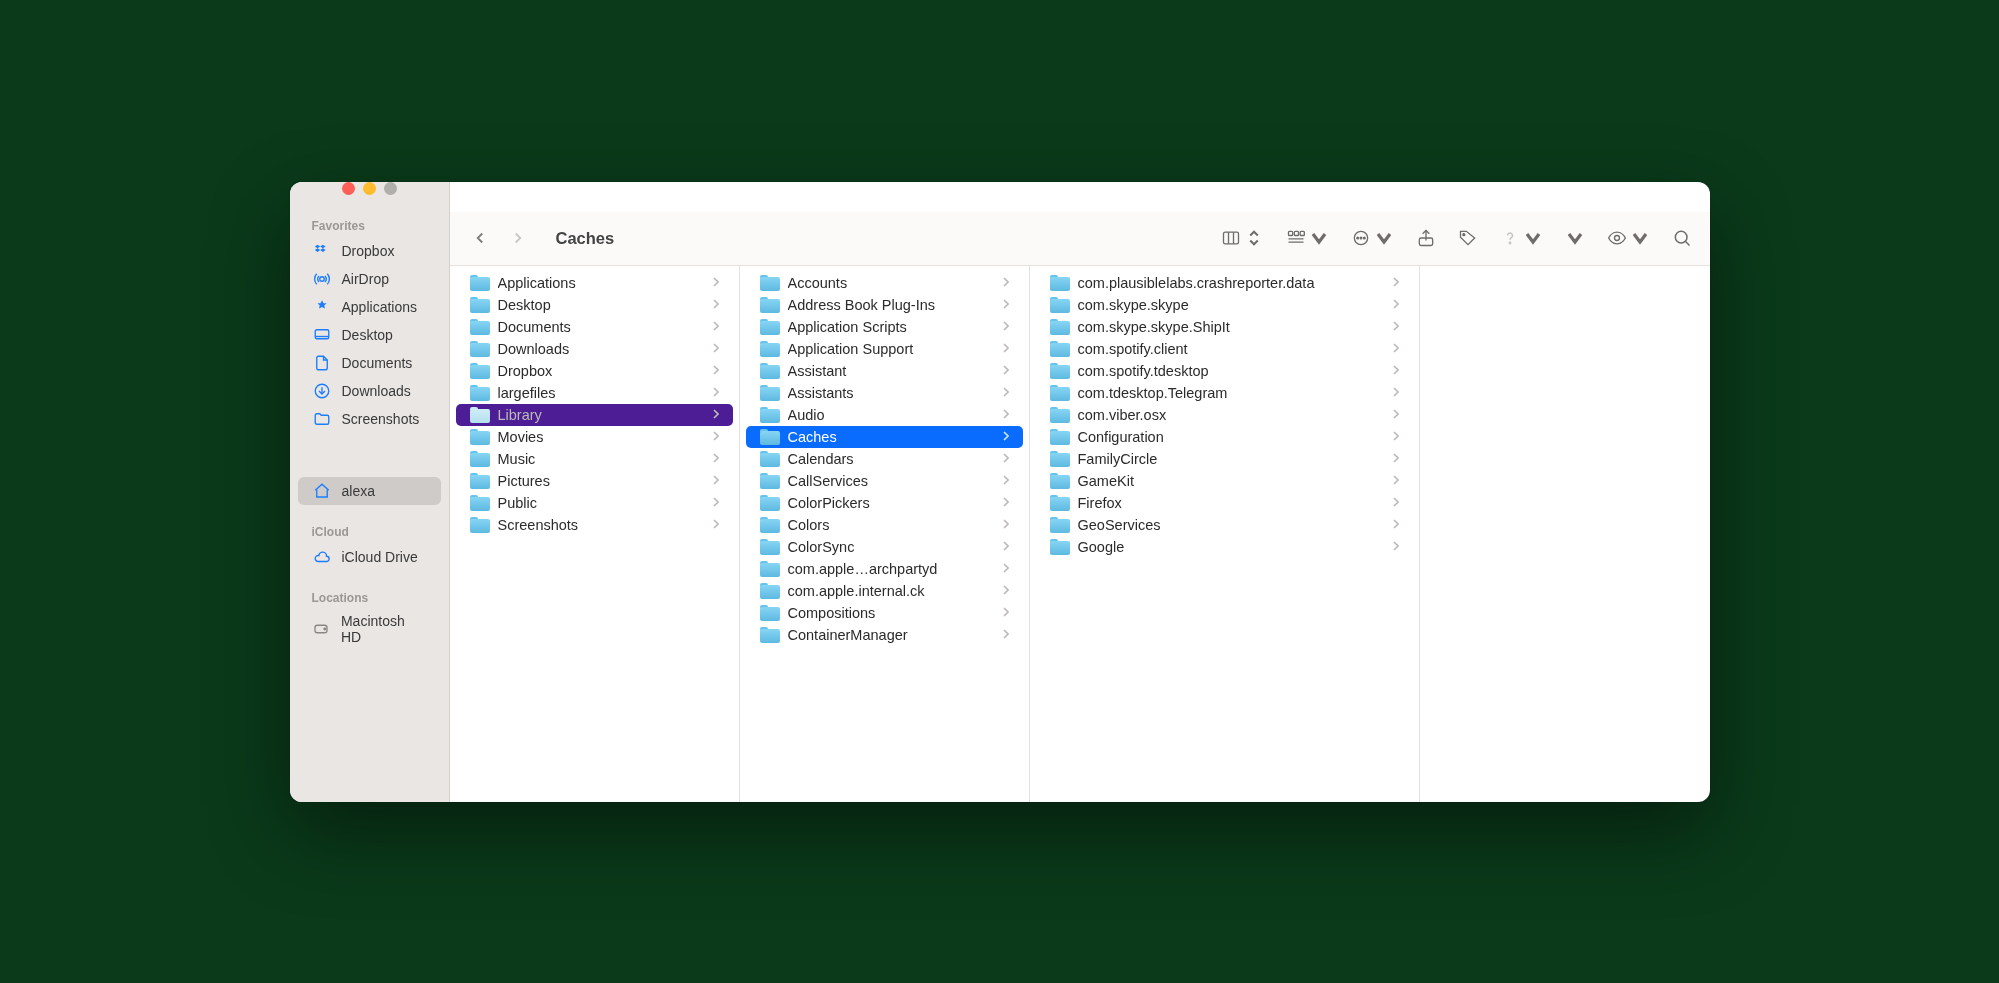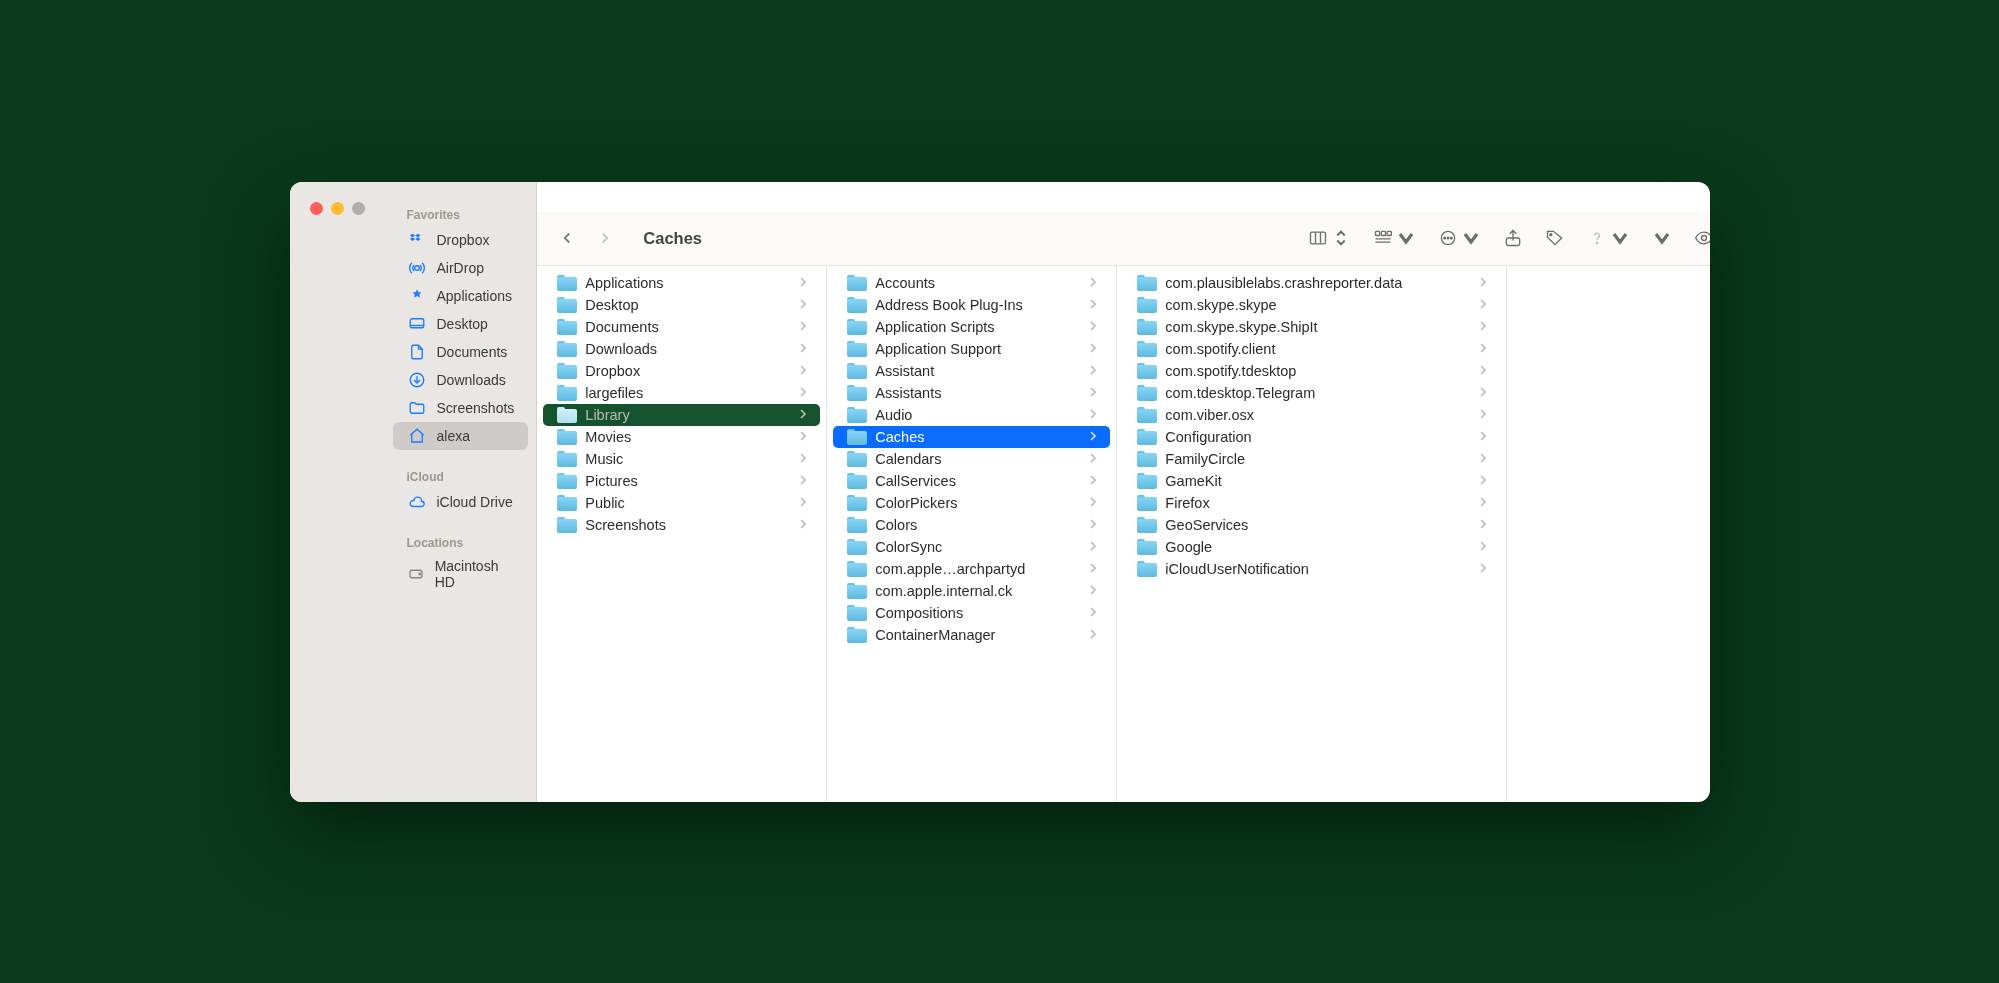--- a/index.html
+++ b/index.html
@@ -19,21 +19,22 @@
     border-radius: 12px;
     box-shadow: 0 30px 80px rgba(0,0,0,0.45), 0 0 0 1px rgba(0,0,0,0.05);
     display: flex;
     overflow: hidden;
   }
   .sidebar {
     width: 280px;
     background: #e9e6e4;
     border-right: 1px solid #d4d0cd;
     display: flex;
-    padding-top: 20px;
+    flex-direction: column;
+    align-items: center;
   }
   .traffic {
     display: flex;
     gap: 8px;
     padding: 0 20px 18px 20px;
   }
   .dot { width: 13px; height: 13px; border-radius: 50%; }
   .dot.red { background: #ff5f57; }
   .dot.yellow { background: #febc2e; }
   .dot.green { background: #b0afac; }
@@ -47,21 +48,21 @@
     display: flex;
     align-items: center;
     gap: 10px;
     padding: 4px 14px;
     margin: 0 8px;
     border-radius: 6px;
     font-size: 14px;
     color: #3a3a3a;
     cursor: default;
   }
-  .side-item.selected { background: #cfcbc8; }
+  .side-item.selected { background: #cfcbc8; margin-top: 44px; }
   .side-icon {
     width: 20px; height: 20px;
     display: flex; align-items: center; justify-content: center;
     color: #1c7dff;
   }
   .side-icon.gray { color: #8a8784; }
   .side-icon svg { width: 18px; height: 18px; }
   .content {
     flex: 1;
     display: flex;
@@ -136,21 +137,21 @@
     content: "";
     position: absolute;
     top: 2px; left: 0;
     width: 20px; height: 14px;
     background: linear-gradient(#87d5f5, #5eb9e0);
     border-radius: 2px;
   }
   .row.dimmed { color: #bdbab7; }
   .row.dimmed .folder-icon::before { background: #c9e9f5; }
   .row.dimmed .folder-icon::after { background: linear-gradient(#d0edf8, #b4dff0); }
-  .row.path-selected { background: #14532d; }
+  .row.path-selected { background: #4c1d95; }
   .row.selected {
     background: #0a6cff;
     color: #fff;
   }
   .row .name {
     flex: 1;
     white-space: nowrap;
     overflow: hidden;
     text-overflow: ellipsis;
   }
@@ -745,26 +746,17 @@
           </div>
           <div class="row">
             <span class="folder-icon"></span>
             <span class="name">Google</span>
             <span class="chev">
               <svg viewBox="0 0 6 10" fill="none" stroke="currentColor" stroke-width="1.6">
                 <polyline points="1 1 5 5 1 9"></polyline>
               </svg>
             </span>
           </div>
-          <div class="row">
-            <span class="folder-icon"></span>
-            <span class="name">iCloudUserNotification</span>
-            <span class="chev">
-              <svg viewBox="0 0 6 10" fill="none" stroke="currentColor" stroke-width="1.6">
-                <polyline points="1 1 5 5 1 9"></polyline>
-              </svg>
-            </span>
-          </div>
         </div>
         <div class="col"></div>
       </div>
   </div>
 </div>
 
 </body></html>

